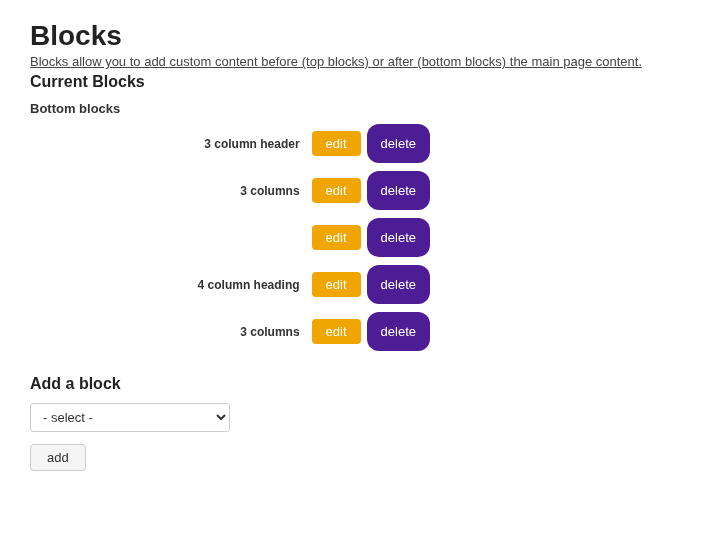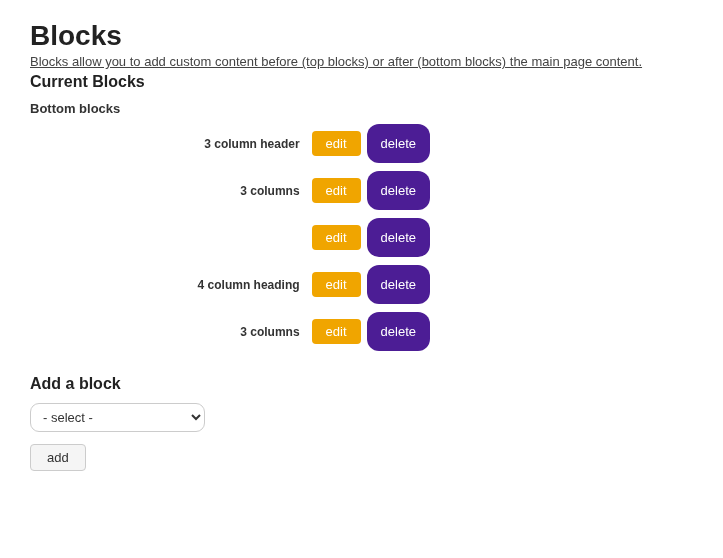--- a/index.html
+++ b/index.html
@@ -75,24 +75,24 @@
     .add-block-section h2 {
       margin-bottom: 10px;
     }
     .select-wrapper {
       display: flex;
       align-items: center;
       margin-bottom: 12px;
     }
     select {
       border: 1px solid #ccc;
-      border-radius: 9px;
+      border-radius: 3px;
       padding: 5px 8px;
       font-size: 13px;
-      width: 175px;
+      width: 200px;
       color: #333;
       background: #fff;
     }
     .btn-add {
       background: #f5f5f5;
       border: 1px solid #ccc;
       border-radius: 4px;
       padding: 5px 16px;
       font-size: 13px;
       cursor: pointer;

